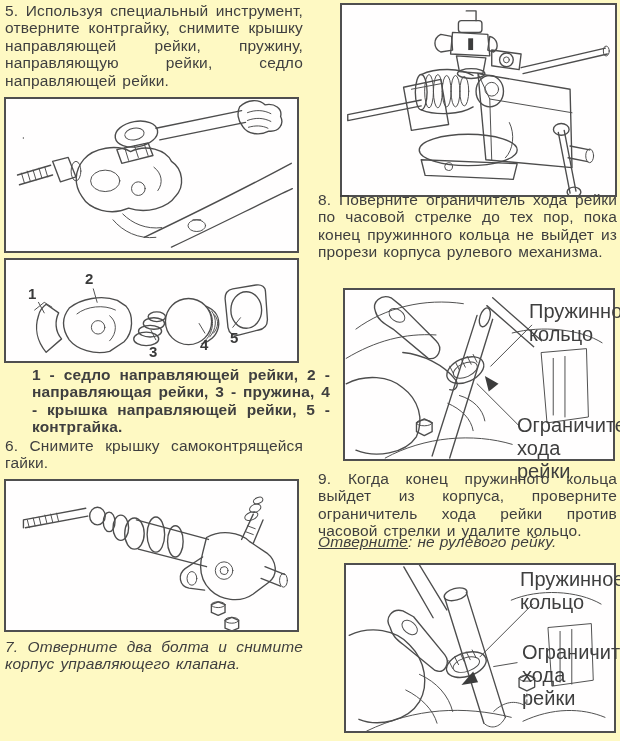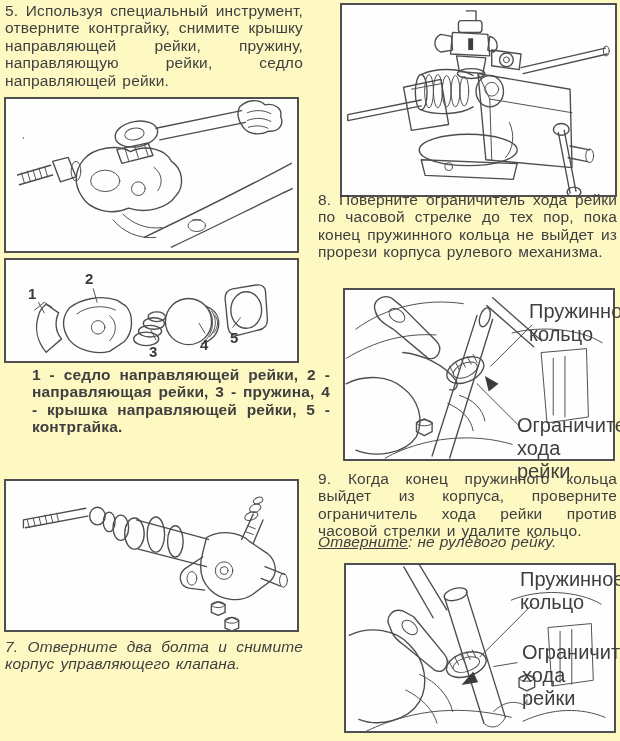--- a/index.html
+++ b/index.html
@@ -71,20 +71,21 @@
     </svg>
     <span class="pn" style="left:22px;top:26px;">1</span>
     <span class="pn" style="left:79px;top:11px;">2</span>
     <span class="pn" style="left:143px;top:84px;">3</span>
     <span class="pn" style="left:194px;top:77px;">4</span>
     <span class="pn" style="left:224px;top:70px;">5</span>
   </figure>
 
   <p class="txt bold" style="left:20px;top:366px;width:298px;margin-left:12px;">1 - седло направляющей рейки, 2 - направляющая рейки, 3 - пружина, 4 - крышка направляющей рейки, 5 - контргайка.</p>
 
+  <p class="txt" style="left:5px;top:437px;width:298px;">6. Снимите крышку самоконтрящейся гайки.</p>
 
   <figure class="fig" style="left:4px;top:479px;width:295px;height:153px;">
     <svg viewBox="0 0 295 153">
       <path class="sk" d="M16,40 L80,28 M18,48 L82,36 M16,40 L16,48"></path>
       <path class="sk thin" d="M20,40 l2,8 M26,38 l2,8 M32,37 l2,8 M38,35 l2,8 M44,34 l2,8 M50,33 l2,8"></path>
       <ellipse class="sk" cx="92" cy="36" rx="8" ry="9"></ellipse>
       <ellipse class="sk" cx="104" cy="42" rx="6" ry="10"></ellipse>
       <ellipse class="sk" cx="116" cy="48" rx="8" ry="13"></ellipse>
       <ellipse class="sk" cx="130" cy="54" rx="10" ry="16"></ellipse>
       <path class="sk" d="M132,40 L206,60 M134,70 L204,88"></path>

